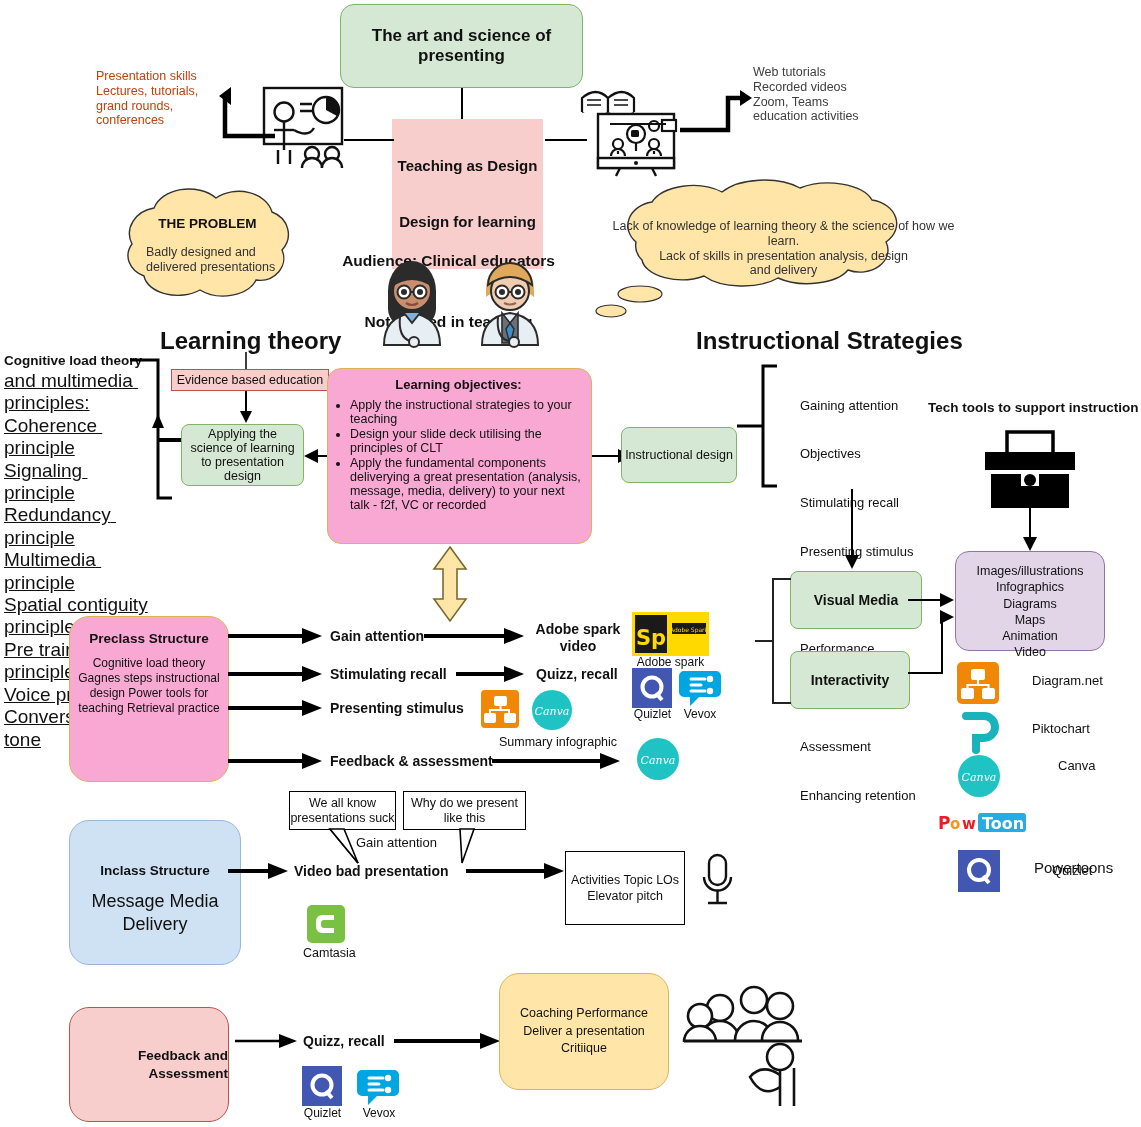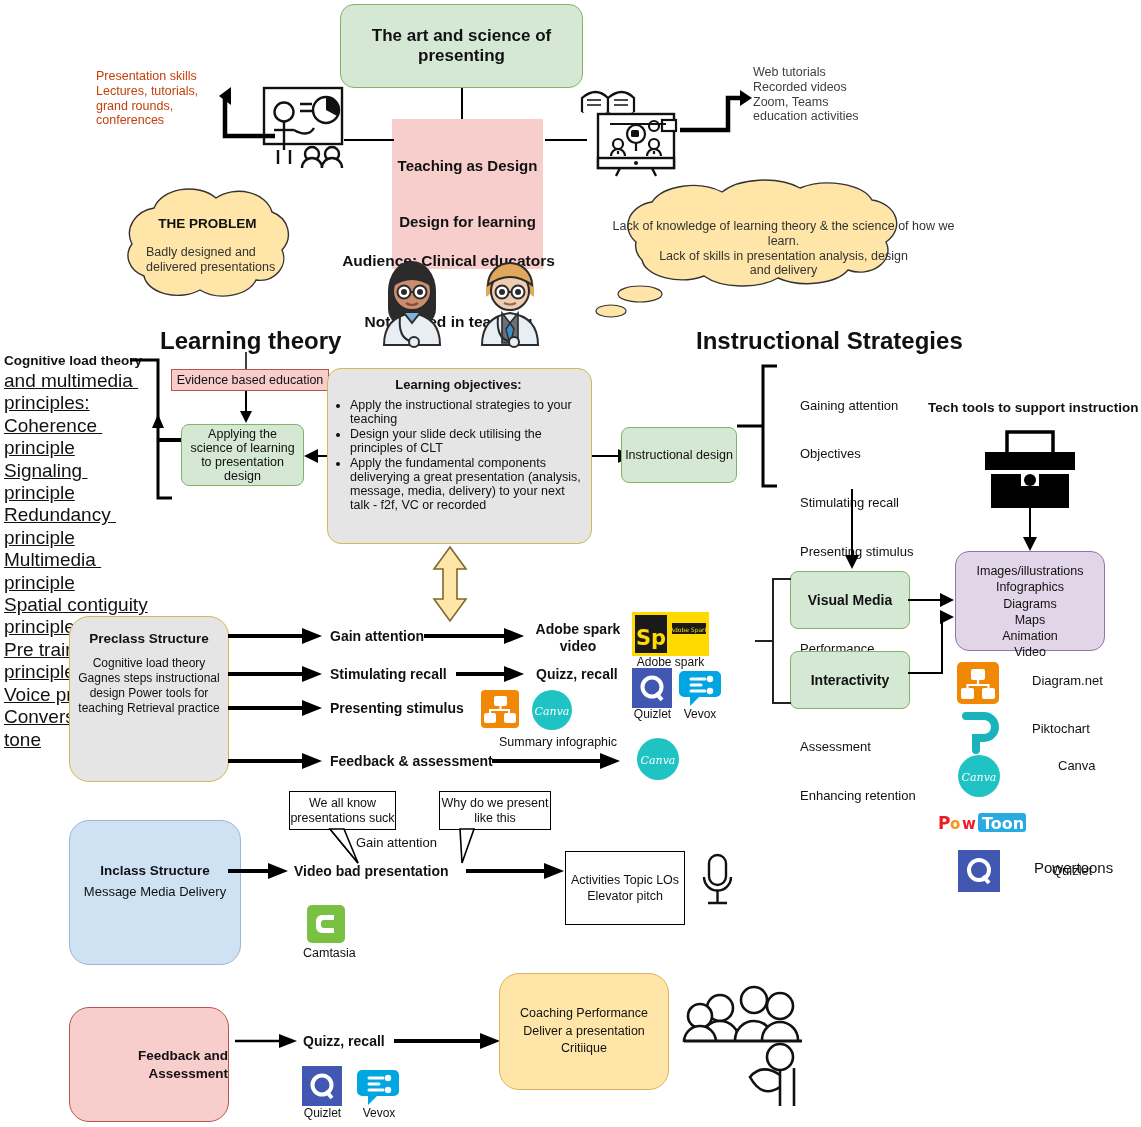--- a/index.html
+++ b/index.html
@@ -8,21 +8,21 @@
   .abs{position:absolute;box-sizing:border-box;}
   .txt{position:absolute;box-sizing:border-box;white-space:pre-wrap;line-height:1.18;}
   .ctr{text-align:center;}
   .bold{font-weight:bold;}
 
   
   .node{position:absolute;box-sizing:border-box;display:flex;align-items:center;
         justify-content:center;text-align:center;border:1px solid #a21caf;}
   .green{background:#d5e8d4;border-color:#82b366;}
   .yellow{background:#ffe6a8;border-color:#d6b656;}
-  .yellow2{background:#e5e5e5;border-color:#d6b656;}
+  .yellow2{background:#f9a8d4;border-color:#d6b656;}
   .pink{background:#f8cecc;border-color:#b85450;text-align:right;}
   .blue{background:#cfe2f3;border-color:#9ab7d6;}
   .purple{background:#e1d5e7;border-color:#9673a6;}
   .white{background:#fff;border-color:#000;}
   .r8{border-radius:8px;}
   .r14{border-radius:14px;}
   .r20{border-radius:20px;}
 
   
   .ln{position:absolute;background:#000;}
@@ -264,21 +264,21 @@
     <div class="ctr" style="font-size:12.5px;line-height:1.3;">
       <div>Images/illustrations</div>
       <div>Infographics</div>
       <div>Diagrams</div>
       <div>Maps</div>
       <div>Animation</div>
       <div>Video</div>
     </div>
   </div>
 
-  <div class="node green r8 bold" style="left:790px;top:571px;width:120px;height:58px;font-size:14px;text-align:right;">
+  <div class="node green r8 bold" style="left:790px;top:571px;width:132px;height:58px;font-size:14px;text-align:right;">
     <span>Visual Media</span>
   </div>
   <div class="node green r8 bold" style="left:790px;top:651px;width:120px;height:58px;font-size:14px;">
     <span>Interactivity</span>
   </div>
 
   <svg style="left:755px;top:575px;width:40px;height:132px;">
     <path d="M36 4 H18 V128 H36" stroke="#222" stroke-width="2" fill="none"></path>
     <path d="M18 66 H0" stroke="#222" stroke-width="2" fill="none"></path>
   </svg>
@@ -416,21 +416,21 @@
     <circle cx="20" cy="20" r="20" fill="#1fc3c3"></circle>
     <text x="20" y="25" font-family="DejaVu Serif, serif" font-style="italic" font-size="11" fill="#fff" text-anchor="middle">Canva</text>
   </svg>
   <svg style="left:637px;top:738px;width:43px;height:43px;">
     <circle cx="21" cy="21" r="21" fill="#1fc3c3"></circle>
     <text x="21" y="26" font-family="DejaVu Serif, serif" font-style="italic" font-size="11" fill="#fff" text-anchor="middle">Canva</text>
   </svg>
 
   <div class="node blue r20" style="left:69px;top:820px;width:172px;height:145px;display:block;padding-top:42px;">
     <div class="bold ctr" style="font-size:13.5px;">Inclass Structure</div>
-    <div class="ctr" style="font-size:13px;margin-top:6px;line-height:1.3;">Message
+    <div class="ctr" style="font-size:18px;margin-top:12px;line-height:1.3;">Message
 Media
 Delivery</div>
   </div>
 
   <svg style="left:228px;top:863px;width:62px;height:16px;">
     <path d="M0 8 H42" stroke="#000" stroke-width="4"></path>
       <polygon points="40,0 40,16 60,8" fill="#000"></polygon>
   </svg>
   <div class="txt bold" style="left:294px;top:863px;font-size:14px;">Video bad presentation</div>
   <svg style="left:466px;top:863px;width:100px;height:16px;">
@@ -439,21 +439,21 @@
   </svg>
 
   <div class="node white" style="left:289px;top:791px;width:107px;height:39px;font-size:12.5px;line-height:1.2;">
     <span>We all know
 presentations suck</span>
   </div>
   <svg style="left:328px;top:829px;width:42px;height:36px;">
     <path d="M2 0 v0 L30 34" stroke="#000" stroke-width="1.6" fill="none"></path>
     <path d="M2 0 h14 L30 34 Z" fill="#fff" stroke="#000" stroke-width="1.6"></path>
   </svg>
-  <div class="node white" style="left:403px;top:791px;width:112px;height:39px;font-size:12.5px;line-height:1.2;margin-left:36px;">
+  <div class="node white" style="left:403px;top:791px;width:123px;height:39px;font-size:12.5px;line-height:1.2;">
     <span>Why do we present
 like this</span>
   </div>
   <svg style="left:440px;top:829px;width:42px;height:36px;">
     <path d="M20 0 h14 L22 34 Z" fill="#fff" stroke="#000" stroke-width="1.6"></path>
   </svg>
   <div class="txt" style="left:356px;top:835px;font-size:13px;">Gain attention</div>
 
   <svg style="left:307px;top:905px;width:38px;height:38px;">
     <rect x="0" y="0" width="38" height="38" rx="5" fill="#7ac143"></rect>

